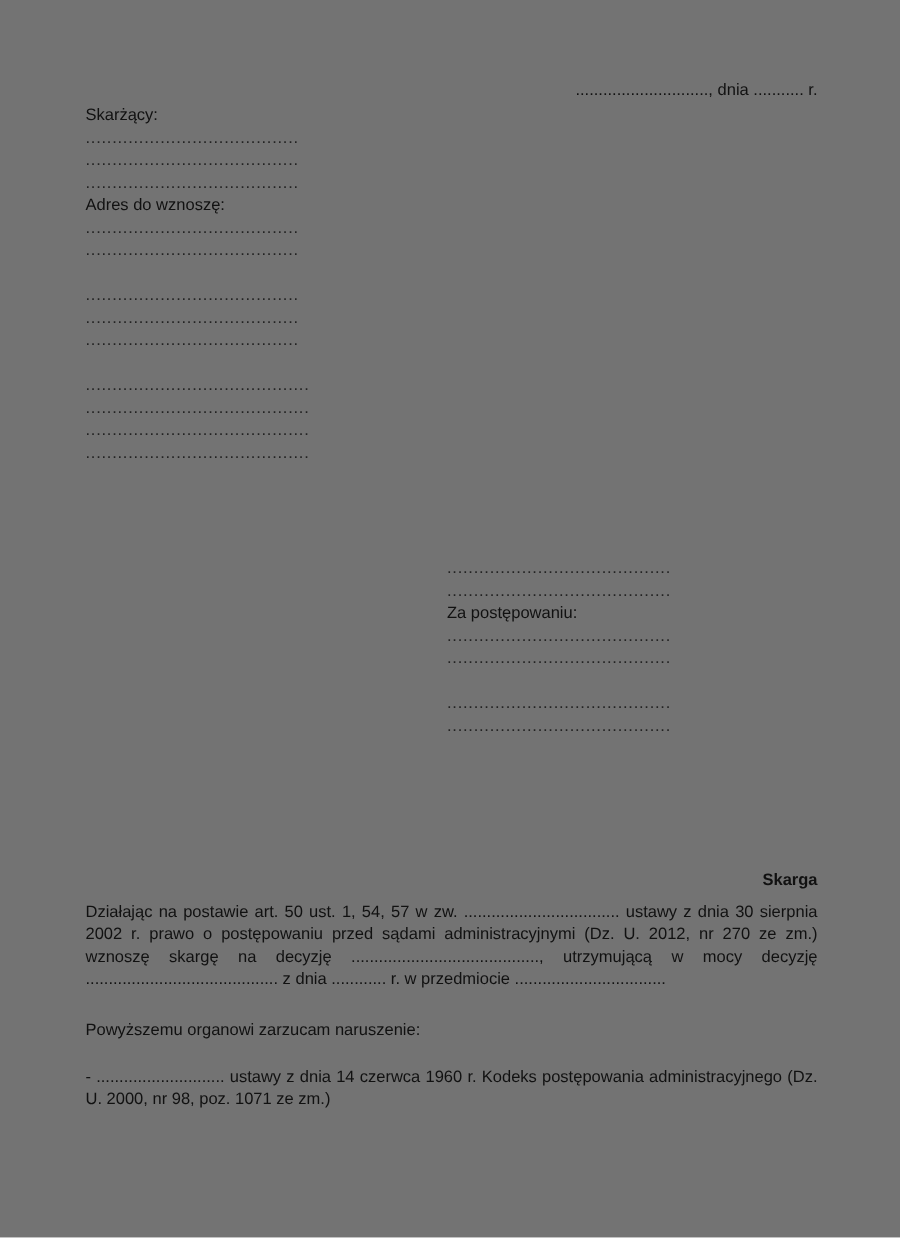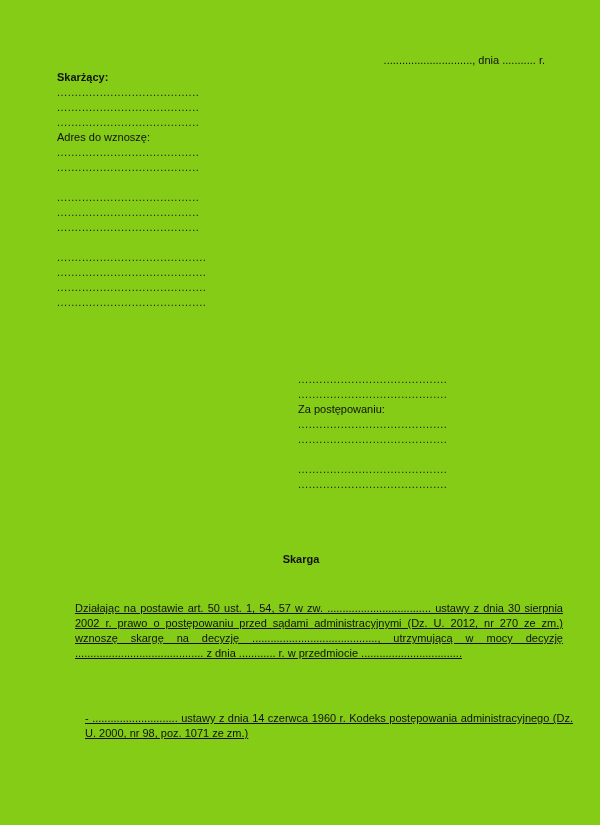--- a/index.html
+++ b/index.html
@@ -4,29 +4,29 @@
 <style>
   html, body {
     margin: 0;
     padding: 0;
     background: #ffffff;
   }
   .page {
     position: relative;
     width: 600px;
     height: 825px;
-    background: #84cc16;
+    background: #737373;
     font-family: "Liberation Sans", sans-serif;
     font-size: 11px;
     line-height: 15px;
     color: #111111;
     overflow: hidden;
   }
   .line { height: 15px; white-space: nowrap; }
-  .bold { font-weight: bold; }
+  .bold { font-weight: normal; }
   .dots { color: #222222; letter-spacing: 0.5px; }
   .date-line {
     position: absolute;
     top: 53px;
     right: 55px;
     text-align: right;
   }
   .left-col {
     position: absolute;
     top: 70px;
@@ -40,36 +40,35 @@
     left: 298px;
     width: 220px;
   }
   .dispute-line {
     position: absolute;
     top: 526px;
     left: 57px;
   }
   .doc-title {
     position: absolute;
-    top: 552px;
+    top: 580px;
     left: 57px;
     width: 488px;
-    text-align: center;
+    text-align: right;
     font-weight: bold;
   }
   .body-par {
     position: absolute;
-    left: 75px;
+    left: 57px;
     width: 488px;
     text-align: justify;
-    text-decoration: underline;
   }
   .par-main   { top: 601px; }
   .par-charge { top: 680px; }
-  .par-violation { top: 711px; margin-left: 10px; }
+  .par-violation { top: 711px; }
 </style>
 </head>
 <body>
 
 <div class="page">
 
   <div class="date-line">............................., dnia ........... r.</div>
 
   <div class="left-col">
     <div class="line bold">Skarżący:</div>
@@ -99,16 +98,17 @@
     <div class="gap15"></div>
     <div class="line dots">..........................................</div>
     <div class="line dots">..........................................</div>
   </div>
 
 
   <div class="doc-title">Skarga</div>
 
   <div class="body-par par-main">Działając na postawie art. 50 ust. 1, 54, 57 w zw. .................................. ustawy z dnia 30 sierpnia 2002 r. prawo o postępowaniu przed sądami administracyjnymi (Dz. U. 2012, nr 270 ze zm.) wznoszę skargę na decyzję ........................................., utrzymującą w mocy decyzję .......................................... z dnia ............ r. w przedmiocie .................................</div>
 
+  <div class="body-par par-charge">Powyższemu organowi zarzucam naruszenie:</div>
 
   <div class="body-par par-violation">- ............................ ustawy z dnia 14 czerwca 1960 r. Kodeks postępowania administracyjnego (Dz. U. 2000, nr 98, poz. 1071 ze zm.)</div>
 
 </div>
 
 </body></html>

